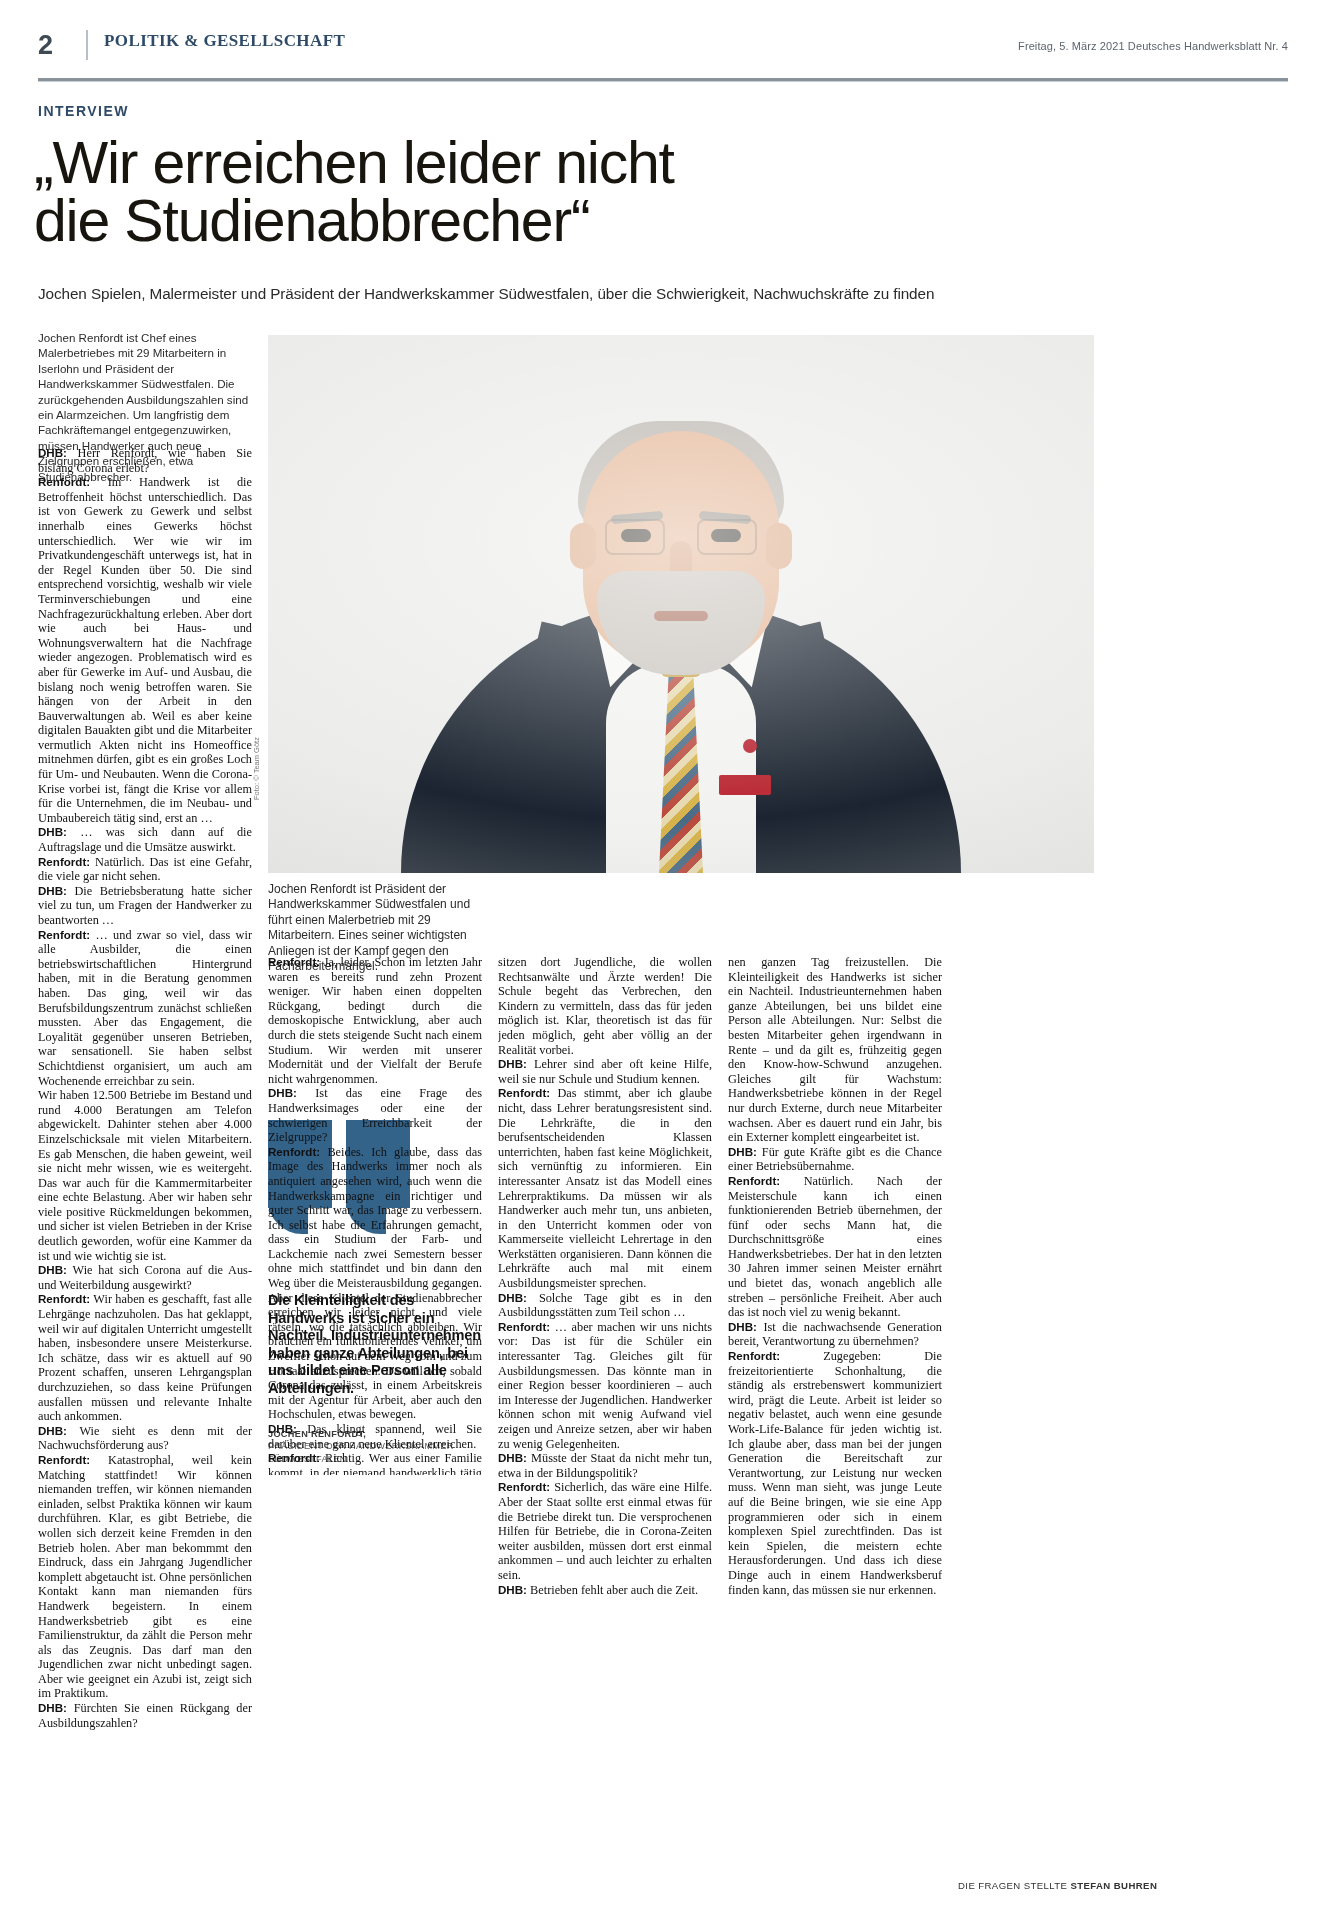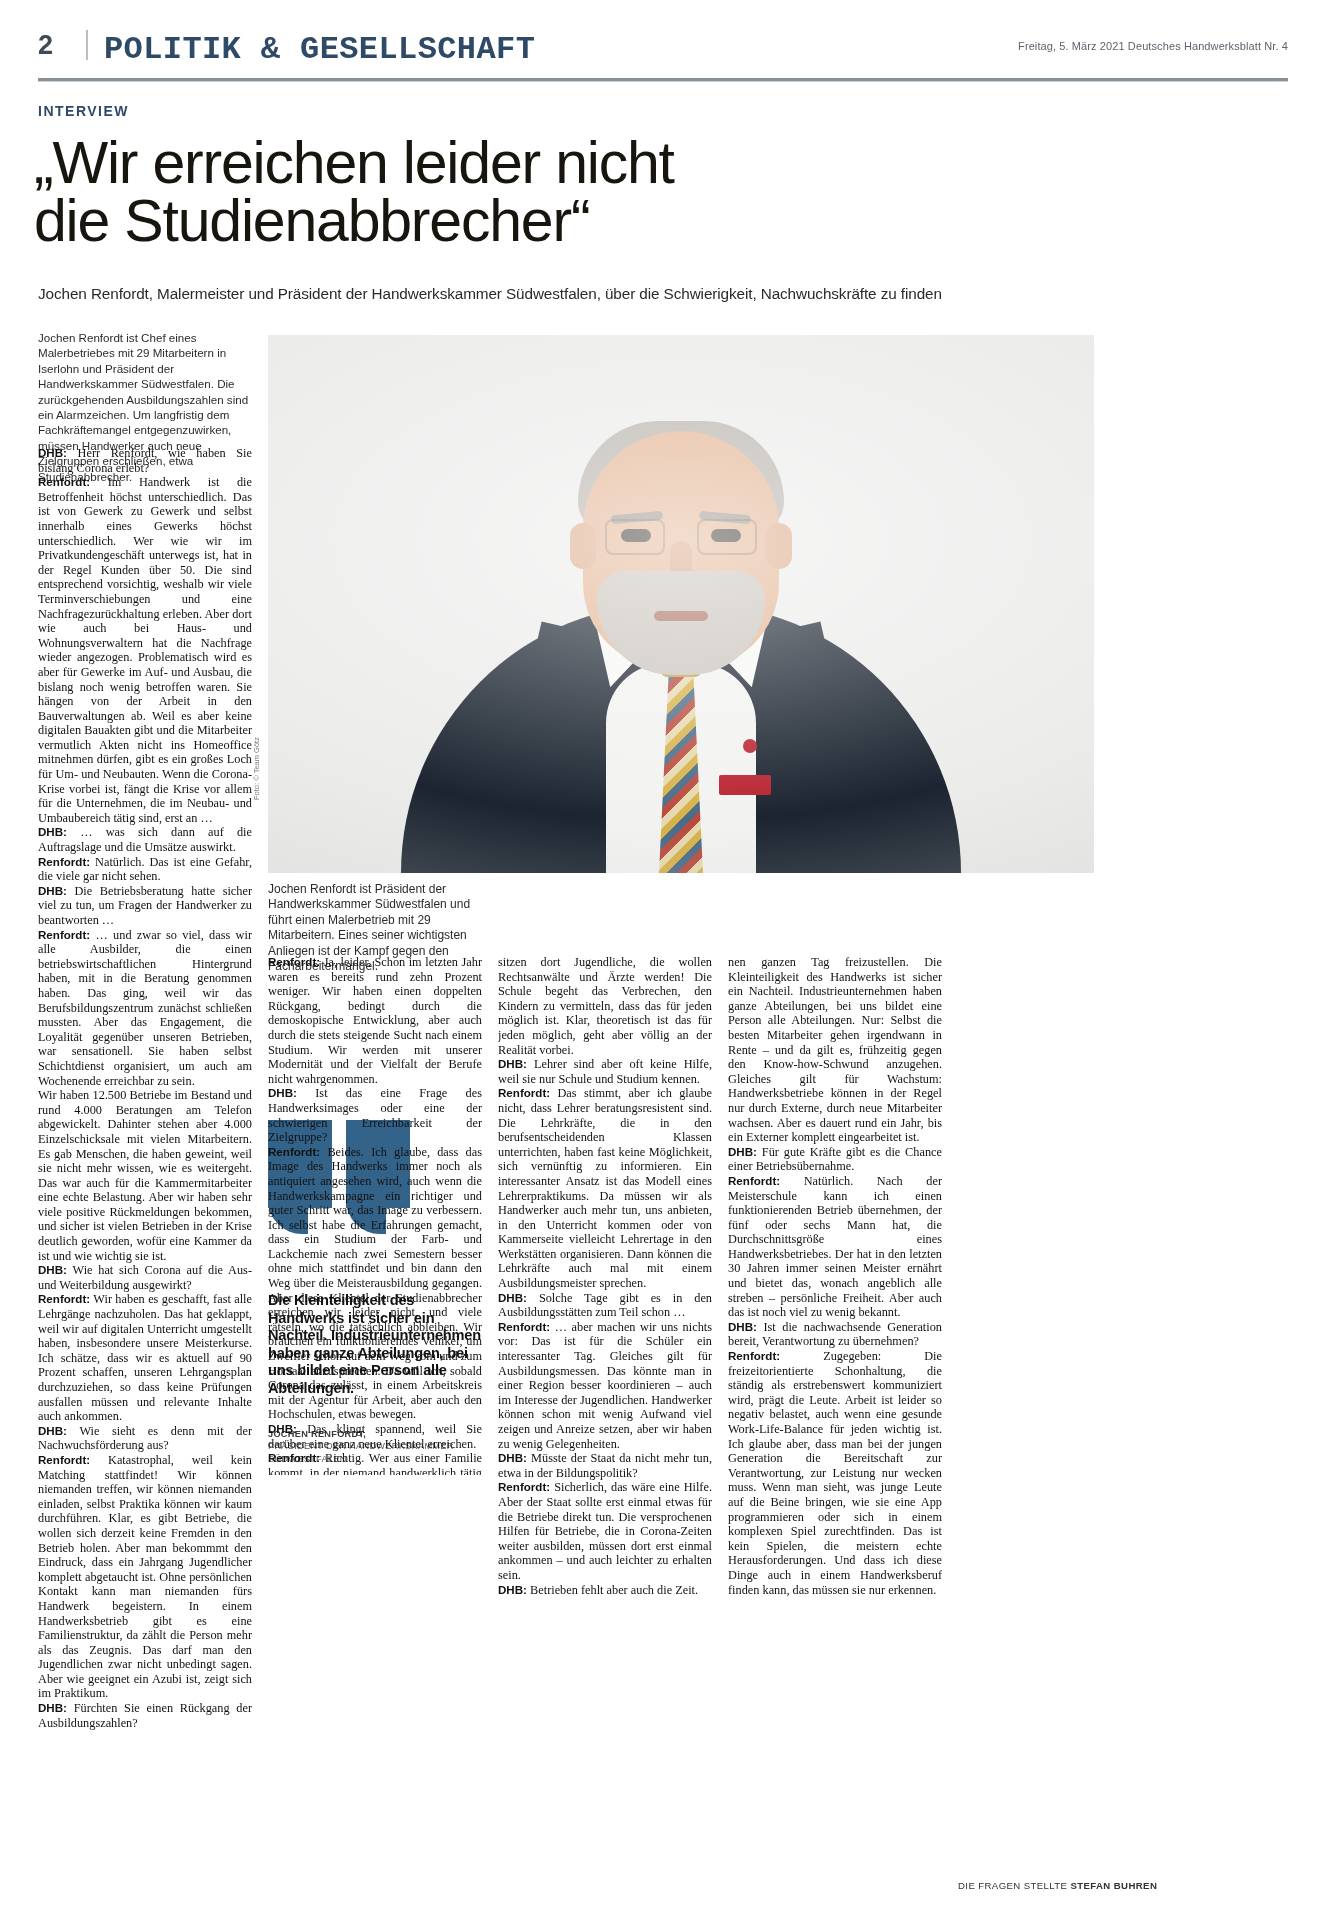--- a/index.html
+++ b/index.html
@@ -20,23 +20,23 @@
   .folio {
     position:absolute; left:0; top:30px;
     font-size:27px; font-weight:700; color:#3f4a55; letter-spacing:0px;
     font-family:"Liberation Sans", sans-serif;
   }
   .folio-rule {
     position:absolute; left:48px; top:30px; width:2px; height:30px; background:#b9bfc6;
   }
   .section-title {
     position:absolute; left:66px; top:31px;
-    font-size:32px; font-weight:700; letter-spacing:0.4px;
+    font-size:17px; font-weight:700; letter-spacing:0.4px;
     color:#2e4a67;
-    font-family:Liberation Mono, monospace;
+    font-family:Liberation Serif, serif;
   }
   .dateline {
     position:absolute; right:0; top:40px;
     font-size:11px; color:#5d646c; letter-spacing:0.1px; white-space:nowrap;
   }
   .masthead-rule {
     position:absolute; left:38px; right:38px; top:78px; height:3px;
     background:#8a9299;
   }
   .masthead-rule2 {
@@ -221,21 +221,21 @@
     <div class="dateline">Freitag, 5. März 2021  Deutsches Handwerksblatt  Nr. 4</div>
   </div>
   <div class="masthead-rule"></div>
   <div class="masthead-rule2"></div>
 
   <div class="kicker">INTERVIEW</div>
   <div class="headline">
     <span class="l1">„Wir erreichen leider nicht</span>
     <span class="l2">die Studienabbrecher“</span>
   </div>
-  <div class="standfirst">Jochen Renfordt, Malermeister und Präsident der Handwerkskammer Südwestfalen, über die Schwierigkeit, Nachwuchskräfte zu finden</div>
+  <div class="standfirst">Jochen Spielen, Malermeister und Präsident der Handwerkskammer Südwestfalen, über die Schwierigkeit, Nachwuchskräfte zu finden</div>
 
   <div class="intro">Jochen Renfordt ist Chef eines Malerbetriebes mit 29 Mitarbeitern in Iserlohn und Präsident der Handwerkskammer Südwestfalen. Die zurückgehenden Ausbildungszahlen sind ein Alarmzeichen. Um langfristig dem Fachkräftemangel entgegenzuwirken, müssen Handwerker auch neue Zielgruppen erschließen, etwa Studienabbrecher.</div>
 
   <div class="photo-wrap">
     <div class="p-bg"></div>
     <div class="p-shoulders"></div>
     <div class="p-lapelL"></div>
     <div class="p-lapelR"></div>
     <div class="p-shirt"></div>
     <div class="p-tie"></div>

